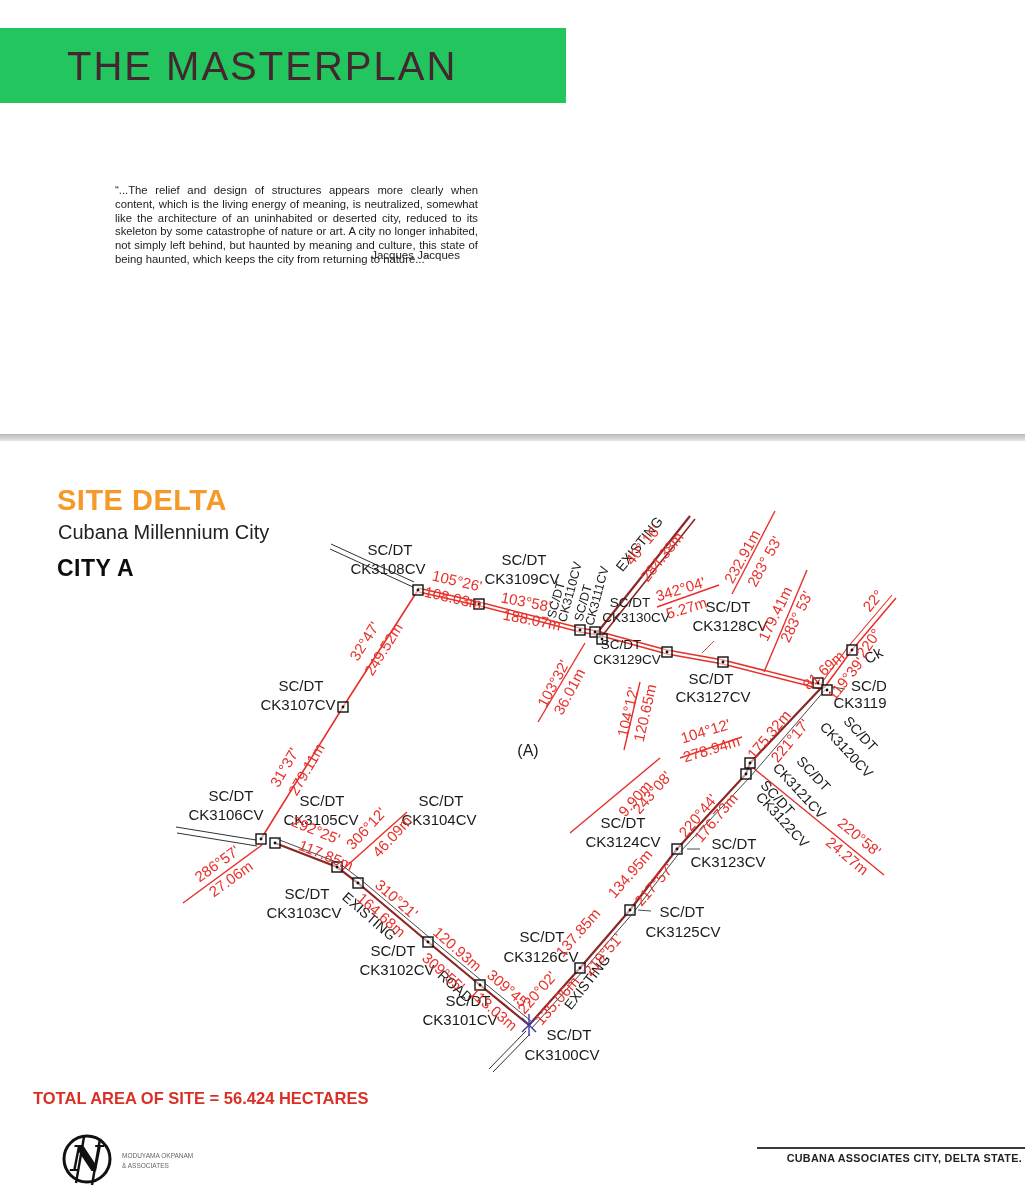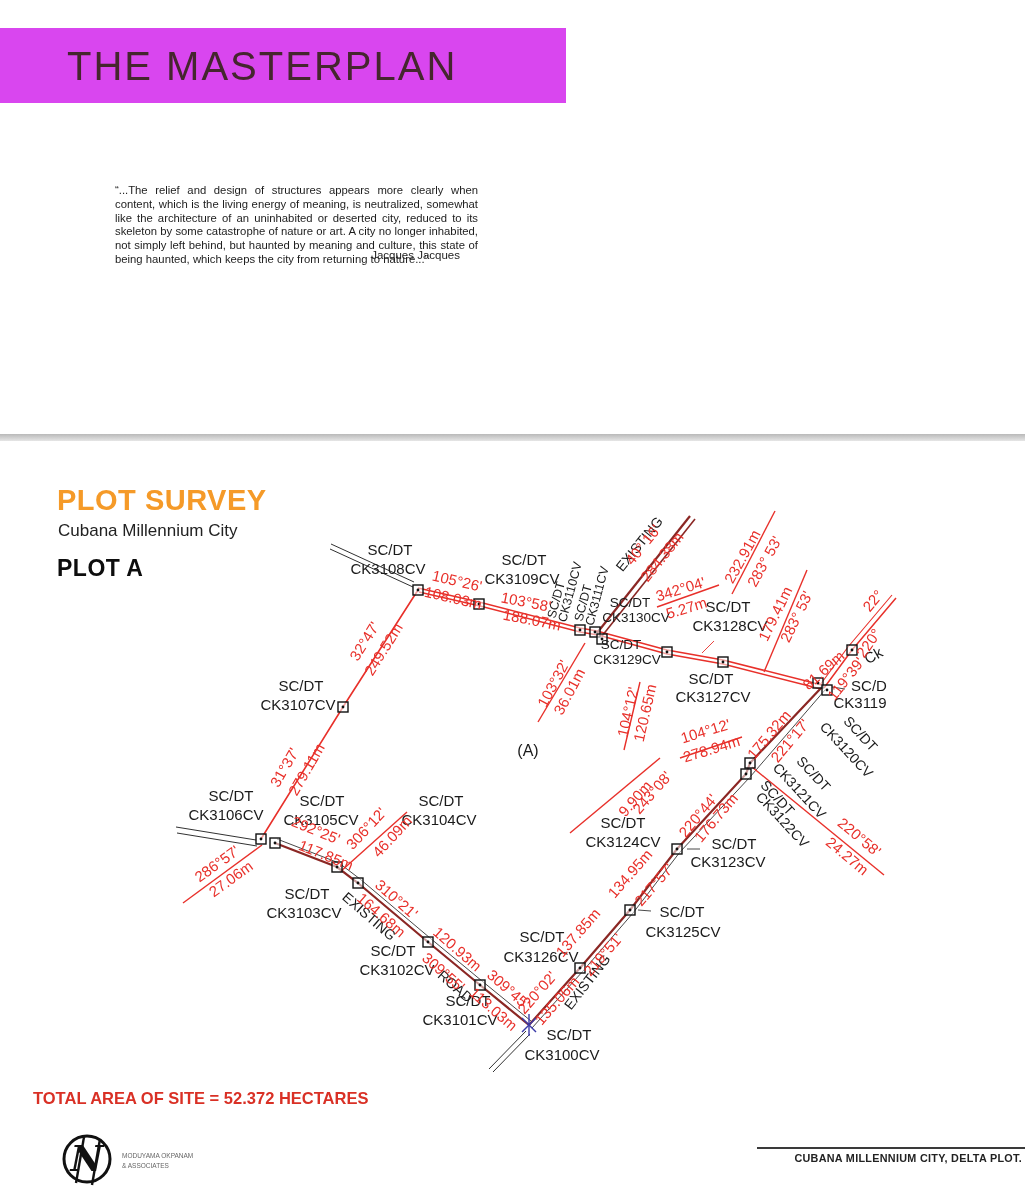--- a/index.html
+++ b/index.html
@@ -2,34 +2,34 @@
 <html><head>
 <meta charset="utf-8">
 <style>
   html,body{margin:0;padding:0;}
   body{
     width:1025px;height:1200px;position:relative;background:#ffffff;
     font-family:"Liberation Sans",sans-serif;overflow:hidden;
   }
   .abs{position:absolute;}
   
-  .banner{left:0;top:28px;width:566px;height:75px;background:#d946ef;}
+  .banner{left:0;top:28px;width:566px;height:75px;background:#22c55e;}
   .banner-title{
     position:absolute;left:67px;top:16px;
     font-size:40px;font-weight:400;letter-spacing:2px;color:#45262E;
   }
   .quote{
     left:115px;top:139px;width:363px;
     font-size:11.3px;line-height:1.22;color:#1c1c1c;text-align:justify;margin-top:45px;
   }
   .quote-author{left:300px;top:249px;width:160px;text-align:right;font-size:11.5px;color:#1c1c1c;}
   .separator{left:0;top:434px;width:1025px;height:7px;background:linear-gradient(#b9b9b9,#e6e6e6);}
   
   .survey-heading{left:57px;top:484px;font-size:29px;font-weight:bold;color:#F59A28;letter-spacing:0.5px;}
-  .survey-sub{left:58px;top:521px;font-size:17px;color:#222;}
+  .survey-sub{left:58px;top:521px;font-size:20px;color:#222;}
   .plot-label{left:57px;top:555px;font-size:23px;font-weight:bold;color:#0d0d0d;letter-spacing:0.5px;}
   .total-area{left:33px;top:1089px;font-size:16.5px;font-weight:bold;color:#D93025;}
   
   .footer-rule{left:757px;top:1147px;width:268px;height:2px;background:#3a3a3a;}
   .footer-caption{left:770px;top:1152px;width:252px;font-size:10.8px;font-weight:bold;color:#222;
     text-align:right;letter-spacing:0.3px;}
   .logo-wrap{left:60px;top:1131px;width:220px;height:64px;}
   .firm-text{position:absolute;left:62px;top:20px;font-size:6.5px;color:#666;line-height:1.5;}
   
   #svy{left:0;top:0;width:1025px;height:1200px;}
@@ -40,23 +40,23 @@
 
 <div class="abs banner">
   <div class="banner-title">THE MASTERPLAN</div>
 </div>
 
 <div class="abs quote">“...The relief and design of structures appears more clearly when content, which is the living energy of meaning, is neutralized, somewhat like the architecture of an uninhabited or deserted city, reduced to its skeleton by some catastrophe of nature or art. A city no longer inhabited, not simply left behind, but haunted by meaning and culture, this state of being haunted, which keeps the city from returning to nature...”</div>
 <div class="abs quote-author">Jacques Jacques</div>
 
 <div class="abs separator"></div>
 
-<div class="abs survey-heading">PLOT SURVEY</div>
+<div class="abs survey-heading">SITE DELTA</div>
 <div class="abs survey-sub">Cubana Millennium City</div>
-<div class="abs plot-label">PLOT A</div>
+<div class="abs plot-label">CITY A</div>
 
 <svg id="svy" class="abs" viewBox="0 0 1025 1200" xmlns="http://www.w3.org/2000/svg">
     <polyline points="418,588 479,602 580,628 597,631 667,650 723,660 822,685" fill="none" stroke="#E8302A" stroke-width="1.5"></polyline>
     <polyline points="419,592 480,606 580,632 598,635 667,654 723,664 821,689" fill="none" stroke="#E8302A" stroke-width="1.5"></polyline>
     <polyline points="597,633 690,516" fill="none" stroke="#8B2724" stroke-width="2.2"></polyline>
     <polyline points="602,636 695,519" fill="none" stroke="#8B2724" stroke-width="1.6"></polyline>
     <polyline points="824,688 852,650 896,598" fill="none" stroke="#E8302A" stroke-width="1.5"></polyline>
     <polyline points="820,685 848,647 892,595" fill="none" stroke="#E8302A" stroke-width="1.1"></polyline>
     <polyline points="822,687 750,763 746,774 677,849 630,910 580,968 529,1025 480,985 428,942 358,883 337,867 275,843" fill="none" stroke="#8B2724" stroke-width="2.2"></polyline>
     <polyline points="825,690 750,777 680,852 633,913 583,971 532,1028" fill="none" stroke="#1A1A1A" stroke-width="0.8"></polyline>
@@ -276,29 +276,29 @@
     <text x="647" y="548" fill="#E8302A" font-size="15" text-anchor="middle" transform="rotate(-51 647 548)">40° 16'</text>
     <text x="666" y="560" fill="#E8302A" font-size="15" text-anchor="middle" transform="rotate(-51 666 560)">284.38m</text>
     <text x="827" y="674" fill="#E8302A" font-size="15" text-anchor="middle" transform="rotate(-42 827 674)">81.69m</text>
     <text x="850" y="682" fill="#E8302A" font-size="15" text-anchor="middle" transform="rotate(-52 850 682)">119°39'</text>
     <text x="877" y="604" fill="#E8302A" font-size="15" text-anchor="middle" transform="rotate(-50 877 604)">22°</text>
     <text x="873" y="646" fill="#E8302A" font-size="15" text-anchor="middle" transform="rotate(-55 873 646)">220°</text>
     <text x="856" y="841" fill="#E8302A" font-size="15" text-anchor="middle" transform="rotate(40 856 841)">220°58'</text>
     <text x="844" y="860" fill="#E8302A" font-size="15" text-anchor="middle" transform="rotate(40 844 860)">24.27m</text>
   </svg>
 
-<div class="abs total-area">TOTAL AREA OF SITE = 52.372 HECTARES</div>
+<div class="abs total-area">TOTAL AREA OF SITE = 56.424 HECTARES</div>
 
 <div class="abs logo-wrap">
   <svg width="58" height="60" viewBox="0 0 58 60">
     <circle cx="27" cy="28" r="23" fill="none" stroke="#111" stroke-width="3"></circle>
     <text x="27" y="40" text-anchor="middle" font-family="DejaVu Serif, serif" font-style="italic" font-weight="bold" font-size="36" fill="#111">N</text>
     <line x1="16" y1="52" x2="24" y2="6" stroke="#111" stroke-width="2.4"></line>
     <line x1="32" y1="54" x2="40" y2="8" stroke="#111" stroke-width="2.4"></line>
   </svg>
   <div class="firm-text">
     <div>MODUYAMA OKPANAM</div>
     <div>&amp; ASSOCIATES</div>
   </div>
 </div>
 
 <div class="abs footer-rule"></div>
-<div class="abs footer-caption">CUBANA MILLENNIUM CITY, DELTA PLOT.</div>
+<div class="abs footer-caption">CUBANA ASSOCIATES CITY, DELTA STATE.</div>
 
 </body></html>

